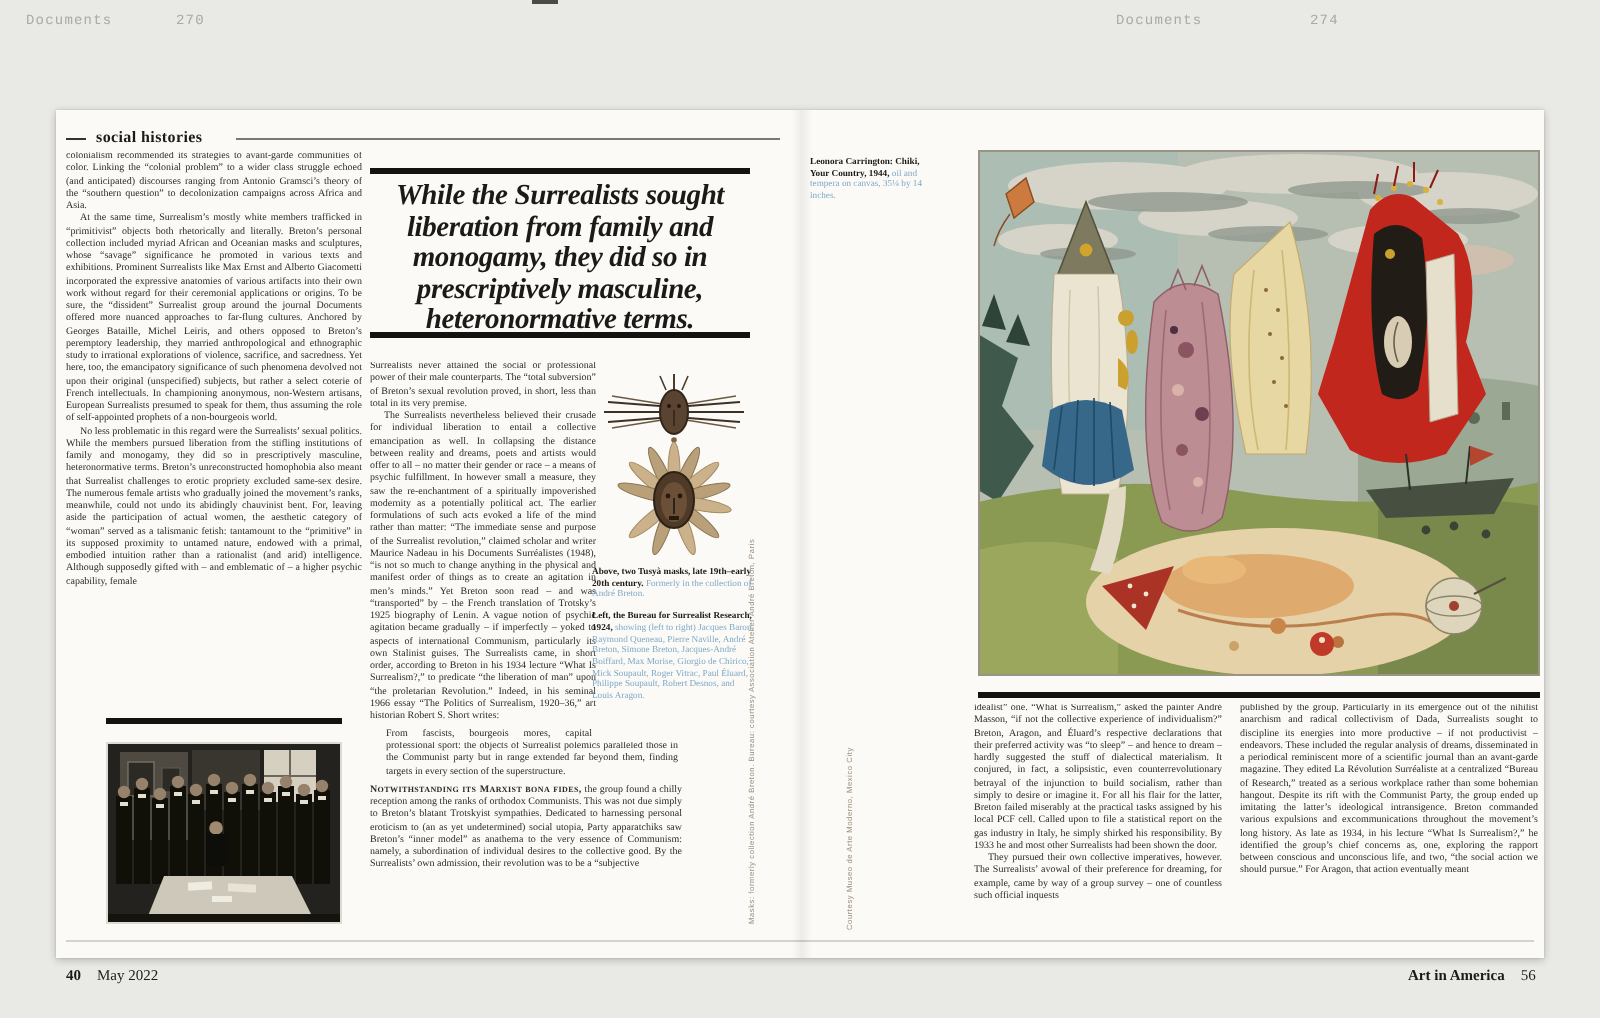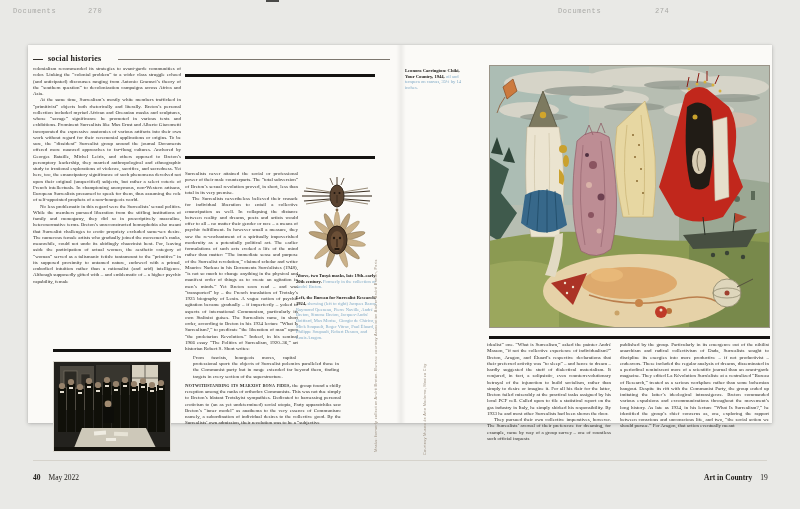--- a/index.html
+++ b/index.html
@@ -13,21 +13,21 @@
   
   .viewer-label {
     position:absolute; top:7px;
     font-family:Liberation Mono, monospace;
     font-size:7px; letter-spacing:.6px; color:#a9a9a6;
   }
   .tick { position:absolute; top:0; left:266px; width:13px; height:2px; background:#4a4a48; }
 
   
   .spread {
-    position:absolute; left:28px; top:45px; width:744px; height:378px;
+    position:absolute; left:28px; top:55px; width:744px; height:424px;
     background:#fbfaf7;
     box-shadow:0 1px 4px rgba(0,0,0,.22), 0 0 1px rgba(0,0,0,.15);
   }
   .fold {
     position:absolute; left:368px; top:0; width:10px; height:100%;
     background:linear-gradient(to right, rgba(0,0,0,0), rgba(0,0,0,.06) 50%, rgba(0,0,0,0));
   }
   .abs { position:absolute; }
 
   
@@ -155,20 +155,21 @@
       <rect x="49" y="45" width="11" height="16" fill="#0d0d09"></rect>
       <path d="M28,66 L92,66 L102,86 L20,86 Z" fill="#cdc8b9"></path>
       <rect x="40" y="69" width="12" height="4" fill="#efece2" transform="rotate(-4 46 71)"></rect>
       <rect x="60" y="70" width="14" height="4" fill="#e7e3d6" transform="rotate(3 67 72)"></rect>
       <rect x="52" y="76" width="10" height="3" fill="#efece2"></rect>
       <rect x="0" y="85" width="116" height="4" fill="#14130e"></rect>
     </svg>
   </figure>
 
   <div class="abs rule-thick" style="left:157px; top:29px; width:190px;"></div>
+  <div class="abs pull-quote" style="left:157px; top:36px; width:190px;">While the Surrealists sought liberation from family and monogamy, they did so in prescriptively masculine, heteronormative terms.</div>
   <div class="abs rule-thick" style="left:157px; top:111px; width:190px;"></div>
 
   <div class="abs bodycol" style="left:157px; top:126px; width:113px; height:190px;">
     <p>Surrealists never attained the social or professional power of their male counterparts. The “total subversion” of Breton’s sexual revolution proved, in short, less than total in its very premise.</p>
     <p>The Surrealists nevertheless believed their crusade for individual liberation to entail a collective emancipation as well. In collapsing the distance between reality and dreams, poets and artists would offer to all – no matter their gender or race – a means of psychic fulfillment. In however small a measure, they saw the re-enchantment of a spiritually impoverished modernity as a potentially political act. The earlier formulations of such acts evoked a life of the mind rather than matter: “The immediate sense and purpose of the Surrealist revolution,” claimed scholar and writer Maurice Nadeau in his Documents Surréalistes (1948), “is not so much to change anything in the physical and manifest order of things as to create an agitation in men’s minds.” Yet Breton soon read – and was “transported” by – the French translation of Trotsky’s 1925 biography of Lenin. A vague notion of psychic agitation became gradually – if imperfectly – yoked to aspects of international Communism, particularly its own Stalinist guises. The Surrealists came, in short order, according to Breton in his 1934 lecture “What Is Surrealism?,” to predicate “the liberation of man” upon “the proletarian Revolution.” Indeed, in his seminal 1966 essay “The Politics of Surrealism, 1920–36,” art historian Robert S. Short writes:</p>
     <p class="bq" style="text-indent:0">From fascists, bourgeois mores, capital punishment, the press, lunatic asylums, to</p>
   </div>
 
   <figure class="abs" style="left:266px; top:128px;">
     <svg width="86" height="98" viewBox="0 0 86 98">
@@ -391,17 +392,17 @@
     <p>published by the group. Particularly in its emergence out of the nihilist anarchism and radical collectivism of Dada, Surrealists sought to discipline its energies into more productive – if not productivist – endeavors. These included the regular analysis of dreams, disseminated in a periodical reminiscent more of a scientific journal than an avant-garde magazine. They edited La Révolution Surréaliste at a centralized “Bureau of Research,” treated as a serious workplace rather than some bohemian hangout. Despite its rift with the Communist Party, the group ended up imitating the latter’s ideological intransigence. Breton commanded various expulsions and excommunications throughout the movement’s long history. As late as 1934, in his lecture “What Is Surrealism?,” he identified the group’s chief concerns as, one, exploring the rapport between conscious and unconscious life, and two, “the social action we should pursue.” For Aragon, that action eventually meant</p>
   </div>
 
   <div class="vcredit" style="left:395px; top:252px; height:158px;">Courtesy Museo de Arte Moderno, Mexico City</div>
 
   <div class="abs rule-thin" style="left:5px; top:415px; width:734px;"></div>
   <div class="footer" style="left:5px;">
     <span class="pg">40</span><span class="sp"></span><span>May 2022</span>
   </div>
   <div class="footer" style="left:676px;">
-    <span class="pg">Art in Country</span><span class="sp"></span><span>19</span>
+    <span class="pg">Art in America</span><span class="sp"></span><span>56</span>
   </div>
 
   <div class="fold"></div>
 </div>
 
 </body></html>

